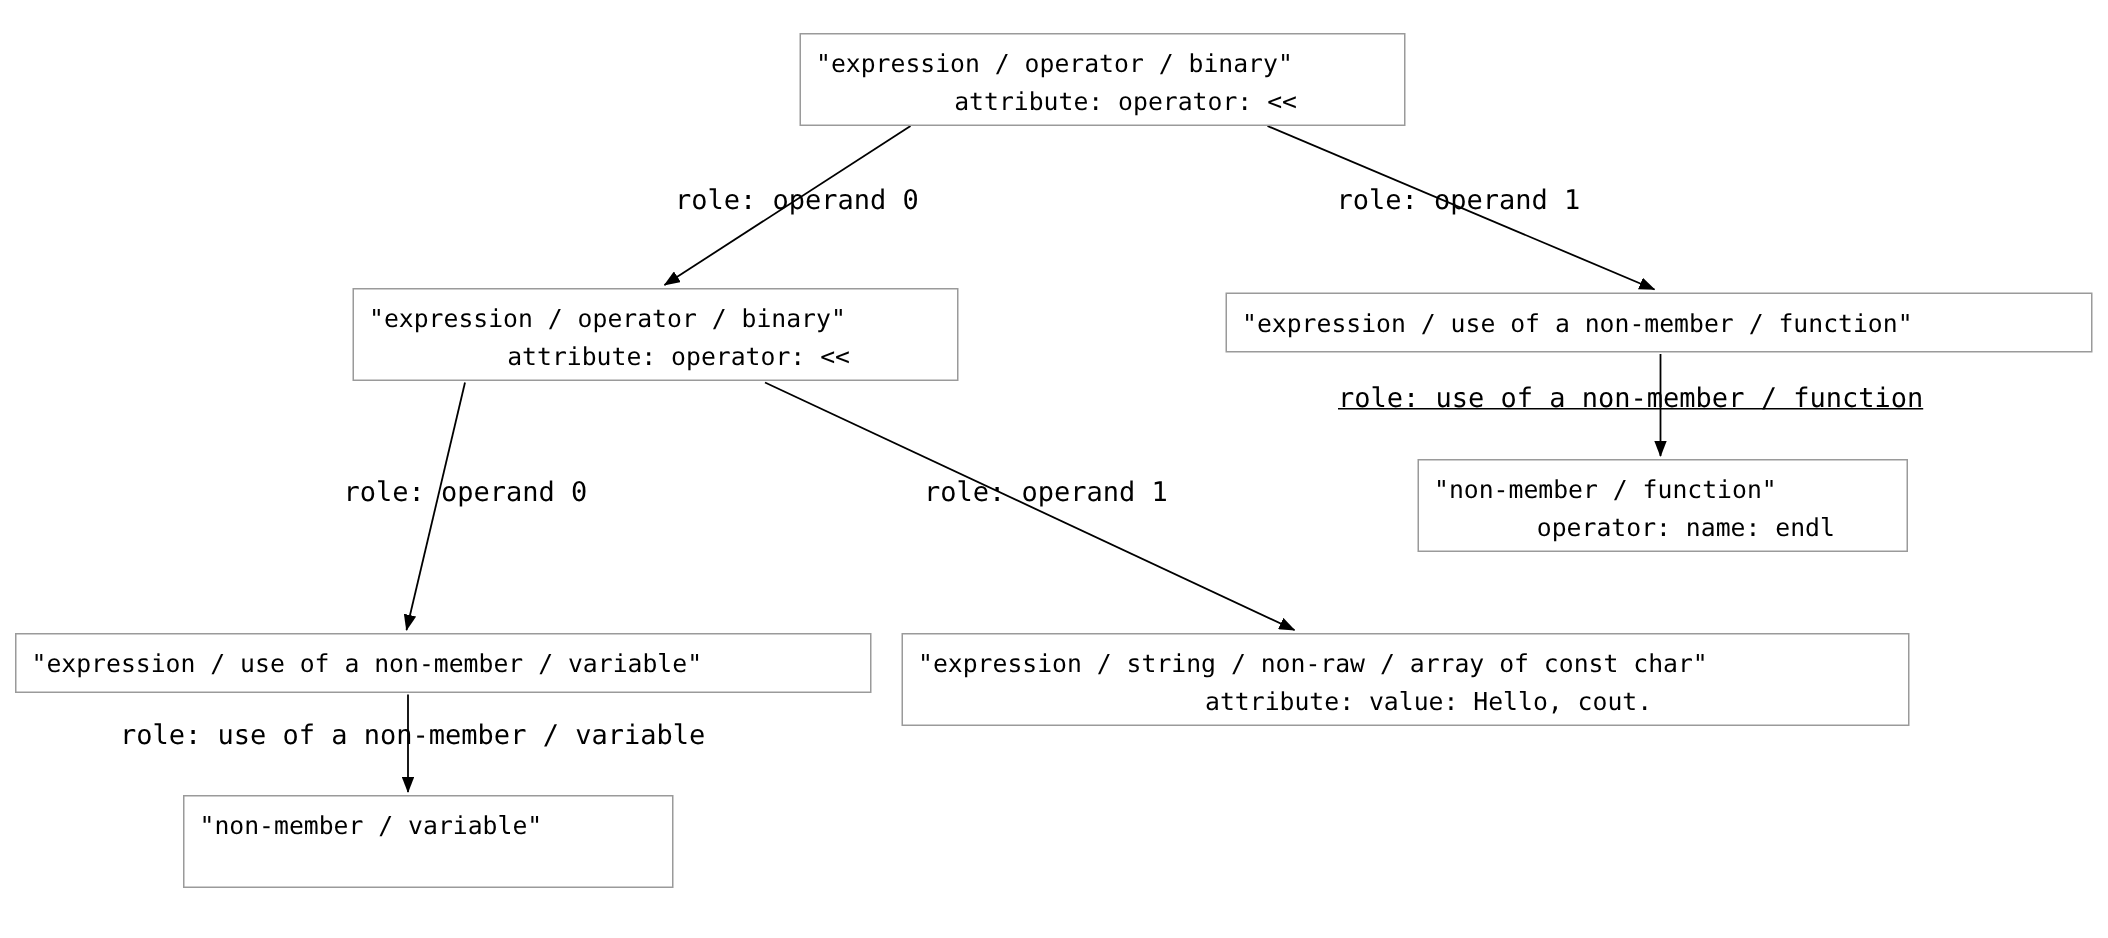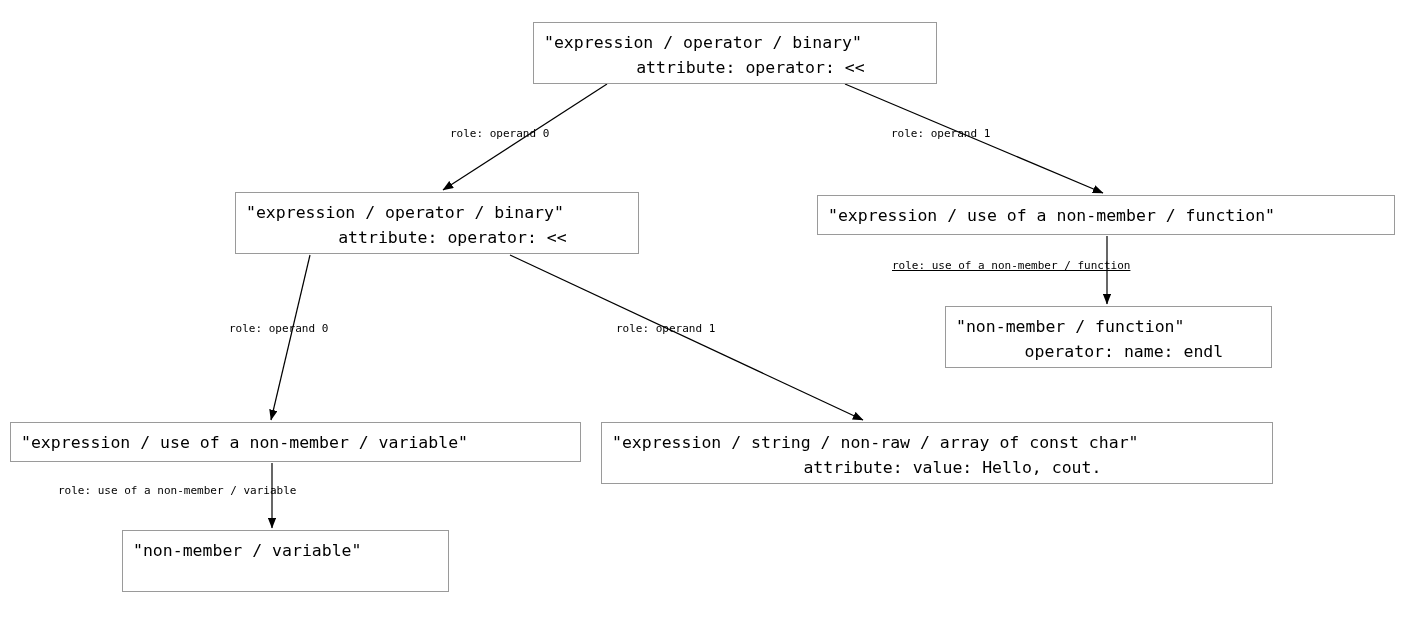--- a/index.html
+++ b/index.html
@@ -40,21 +40,21 @@
     text-align: left;
   }
   .node .line2 {
     display: block;
     text-align: center;
     padding-left: 3.1ch;
   }
   .edge-label {
     position: absolute;
     font-family: "DejaVu Sans Mono", "Liberation Mono", monospace;
-    font-size: 11px;
+    font-size: 18px;
     line-height: 20px;
     color: #000000;
     white-space: pre;
     background: transparent;
   }
 </style>
 </head>
 <body>
 
 <div id="canvas">
@@ -81,16 +81,16 @@
       <div class="node" style="left: 10px; top: 422px; width: 571px; height: 40px; border-color: rgb(154, 154, 154); background: rgb(255, 255, 255); color: rgb(0, 0, 0);"><span class="line1">"expression / use of a non-member / variable"</span></div>
       <div class="node" style="left: 601px; top: 422px; width: 672px; height: 62px; border-color: rgb(154, 154, 154); background: rgb(255, 255, 255); color: rgb(0, 0, 0);"><span class="line1">"expression / string / non-raw / array of const char"</span><span class="line2">attribute: value: Hello, cout.</span></div>
       <div class="node" style="left: 122px; top: 530px; width: 327px; height: 62px; border-color: rgb(154, 154, 154); background: rgb(255, 255, 255); color: rgb(0, 0, 0);"><span class="line1">"non-member / variable"</span></div>
     </div>
   <div id="label-layer">
       <div class="edge-label" style="left: 450px; top: 124px;">role: operand 0</div>
       <div class="edge-label" style="left: 891px; top: 124px;">role: operand 1</div>
       <div class="edge-label" style="left: 892px; top: 256px; text-decoration: underline;">role: use of a non-member / function</div>
       <div class="edge-label" style="left: 229px; top: 319px;">role: operand 0</div>
       <div class="edge-label" style="left: 616px; top: 319px;">role: operand 1</div>
-      <div class="edge-label" style="left: 58px; top: 481px;">role: use of a non-member / variable</div>
+      <div class="edge-label" style="left: 80px; top: 481px;">role: use of a non-member / variable</div>
     </div>
 
 </div>
 
 </body></html>

